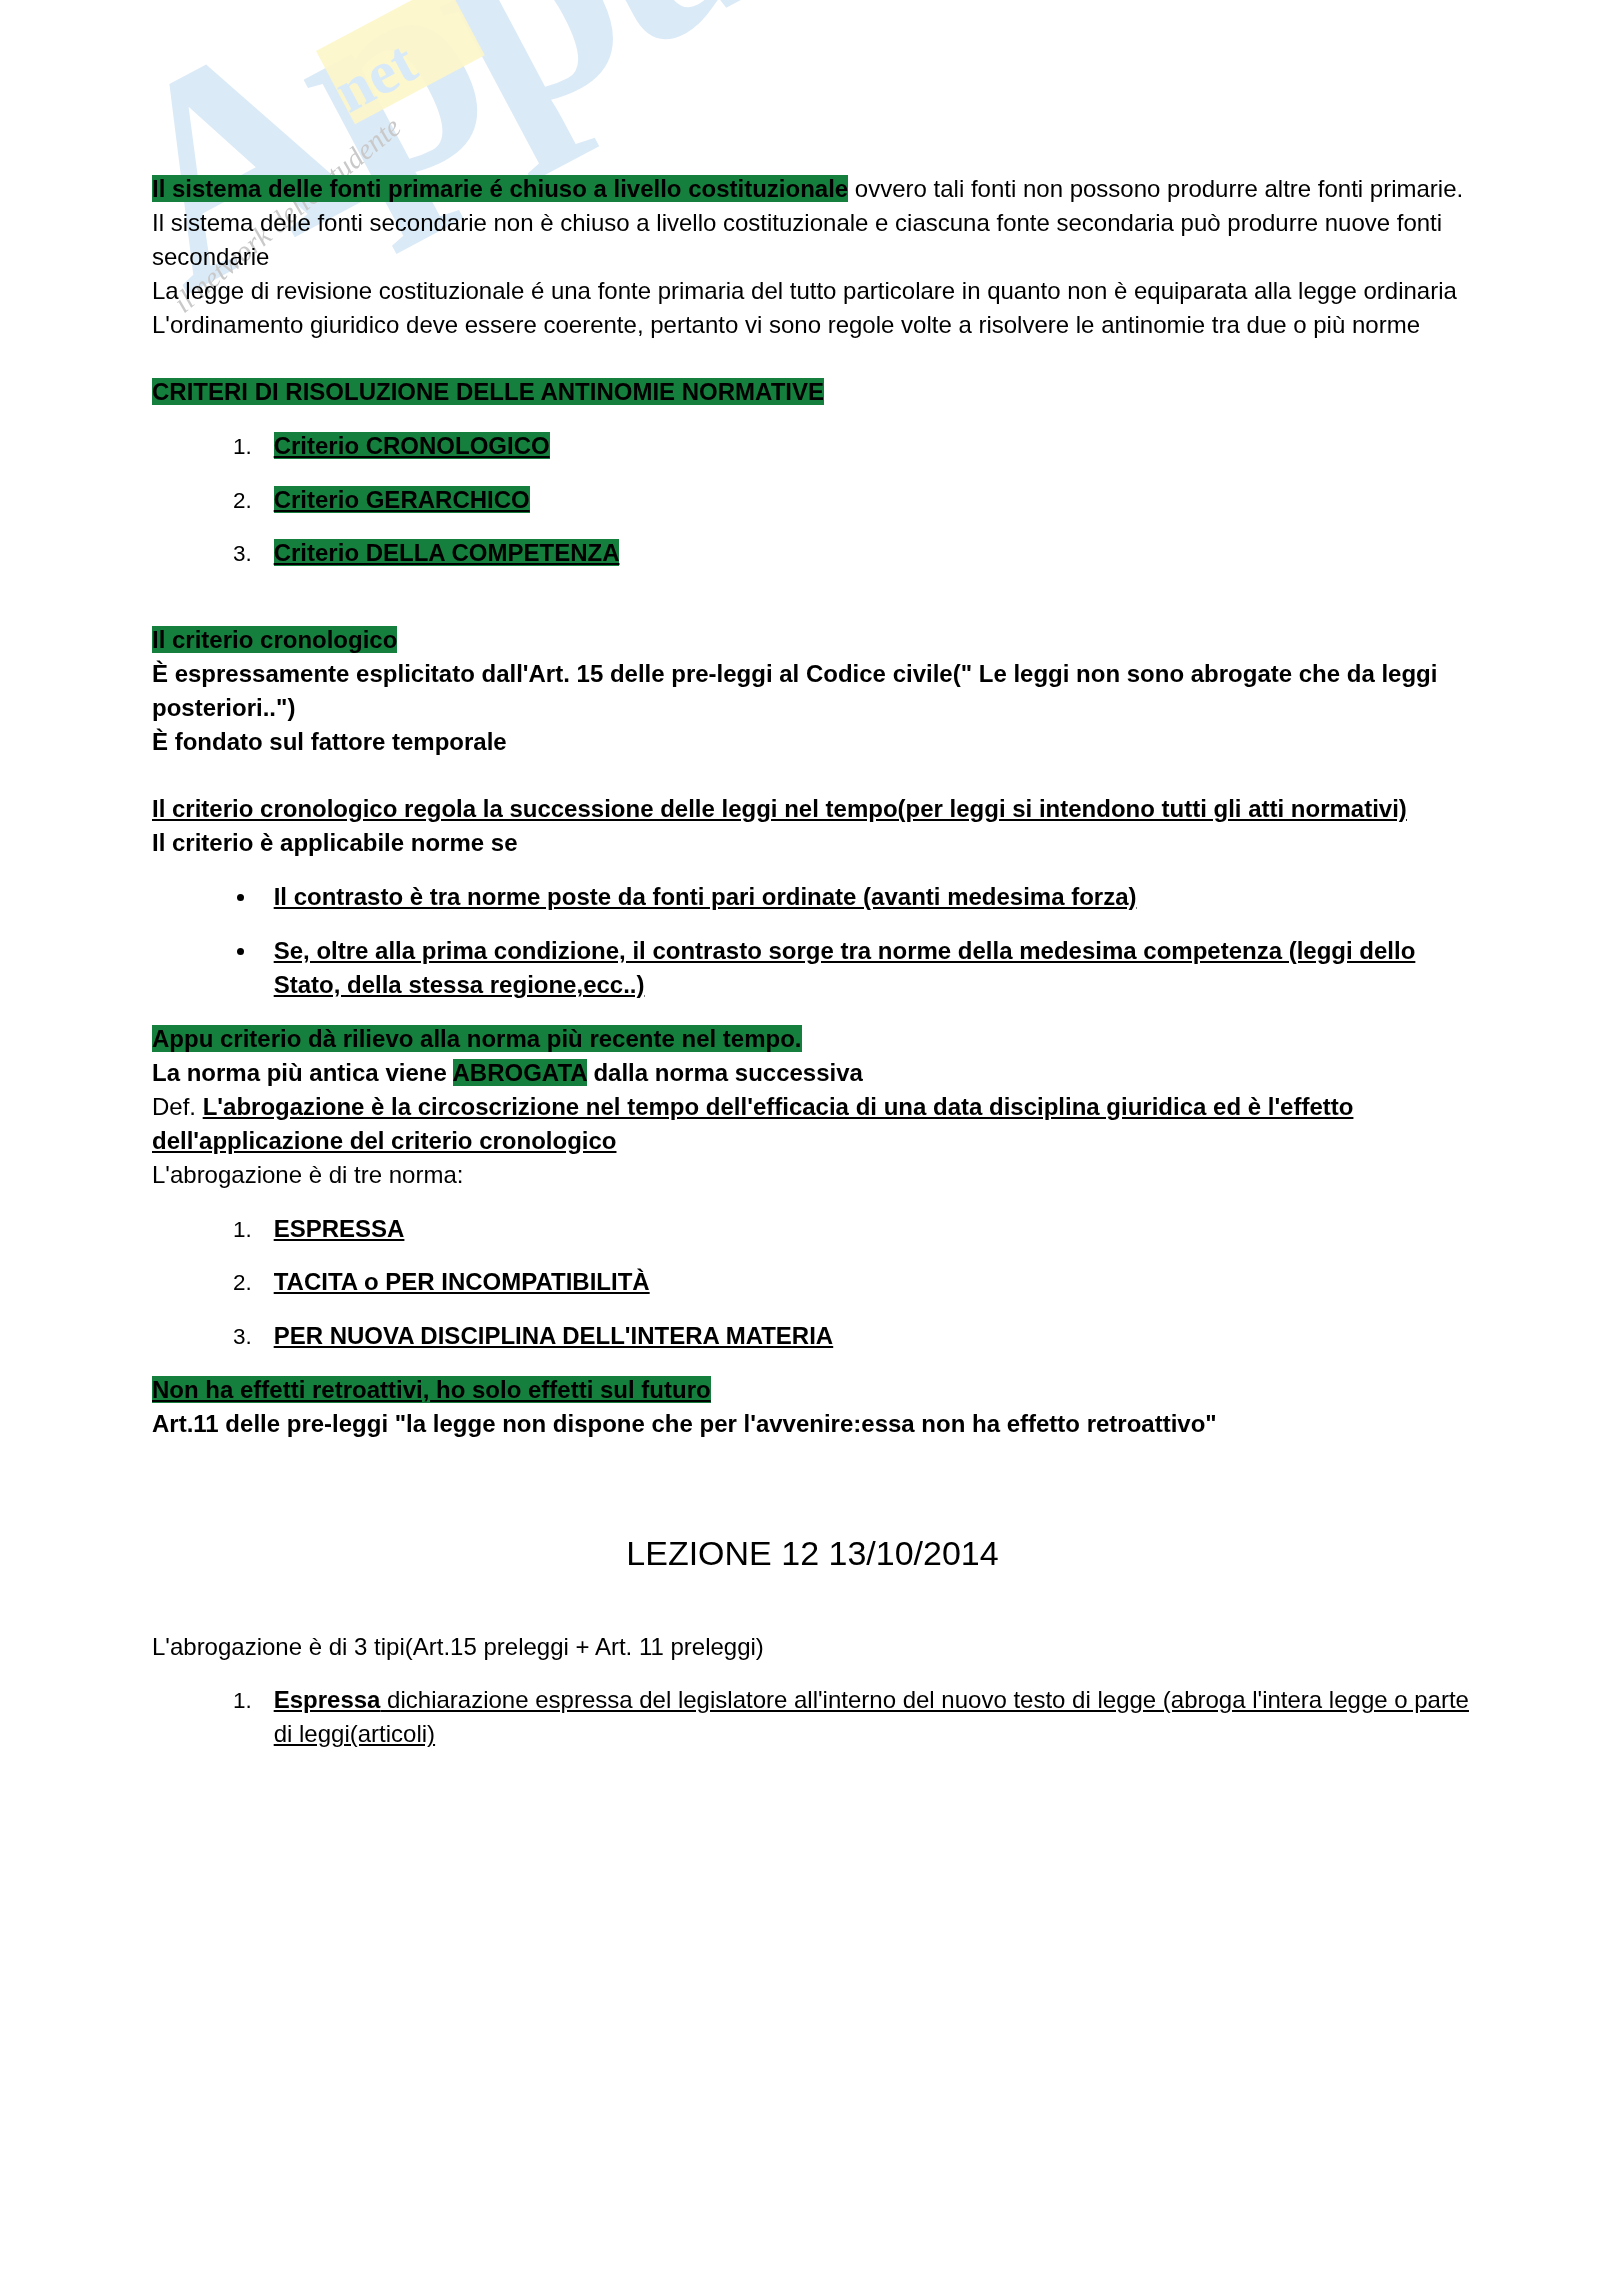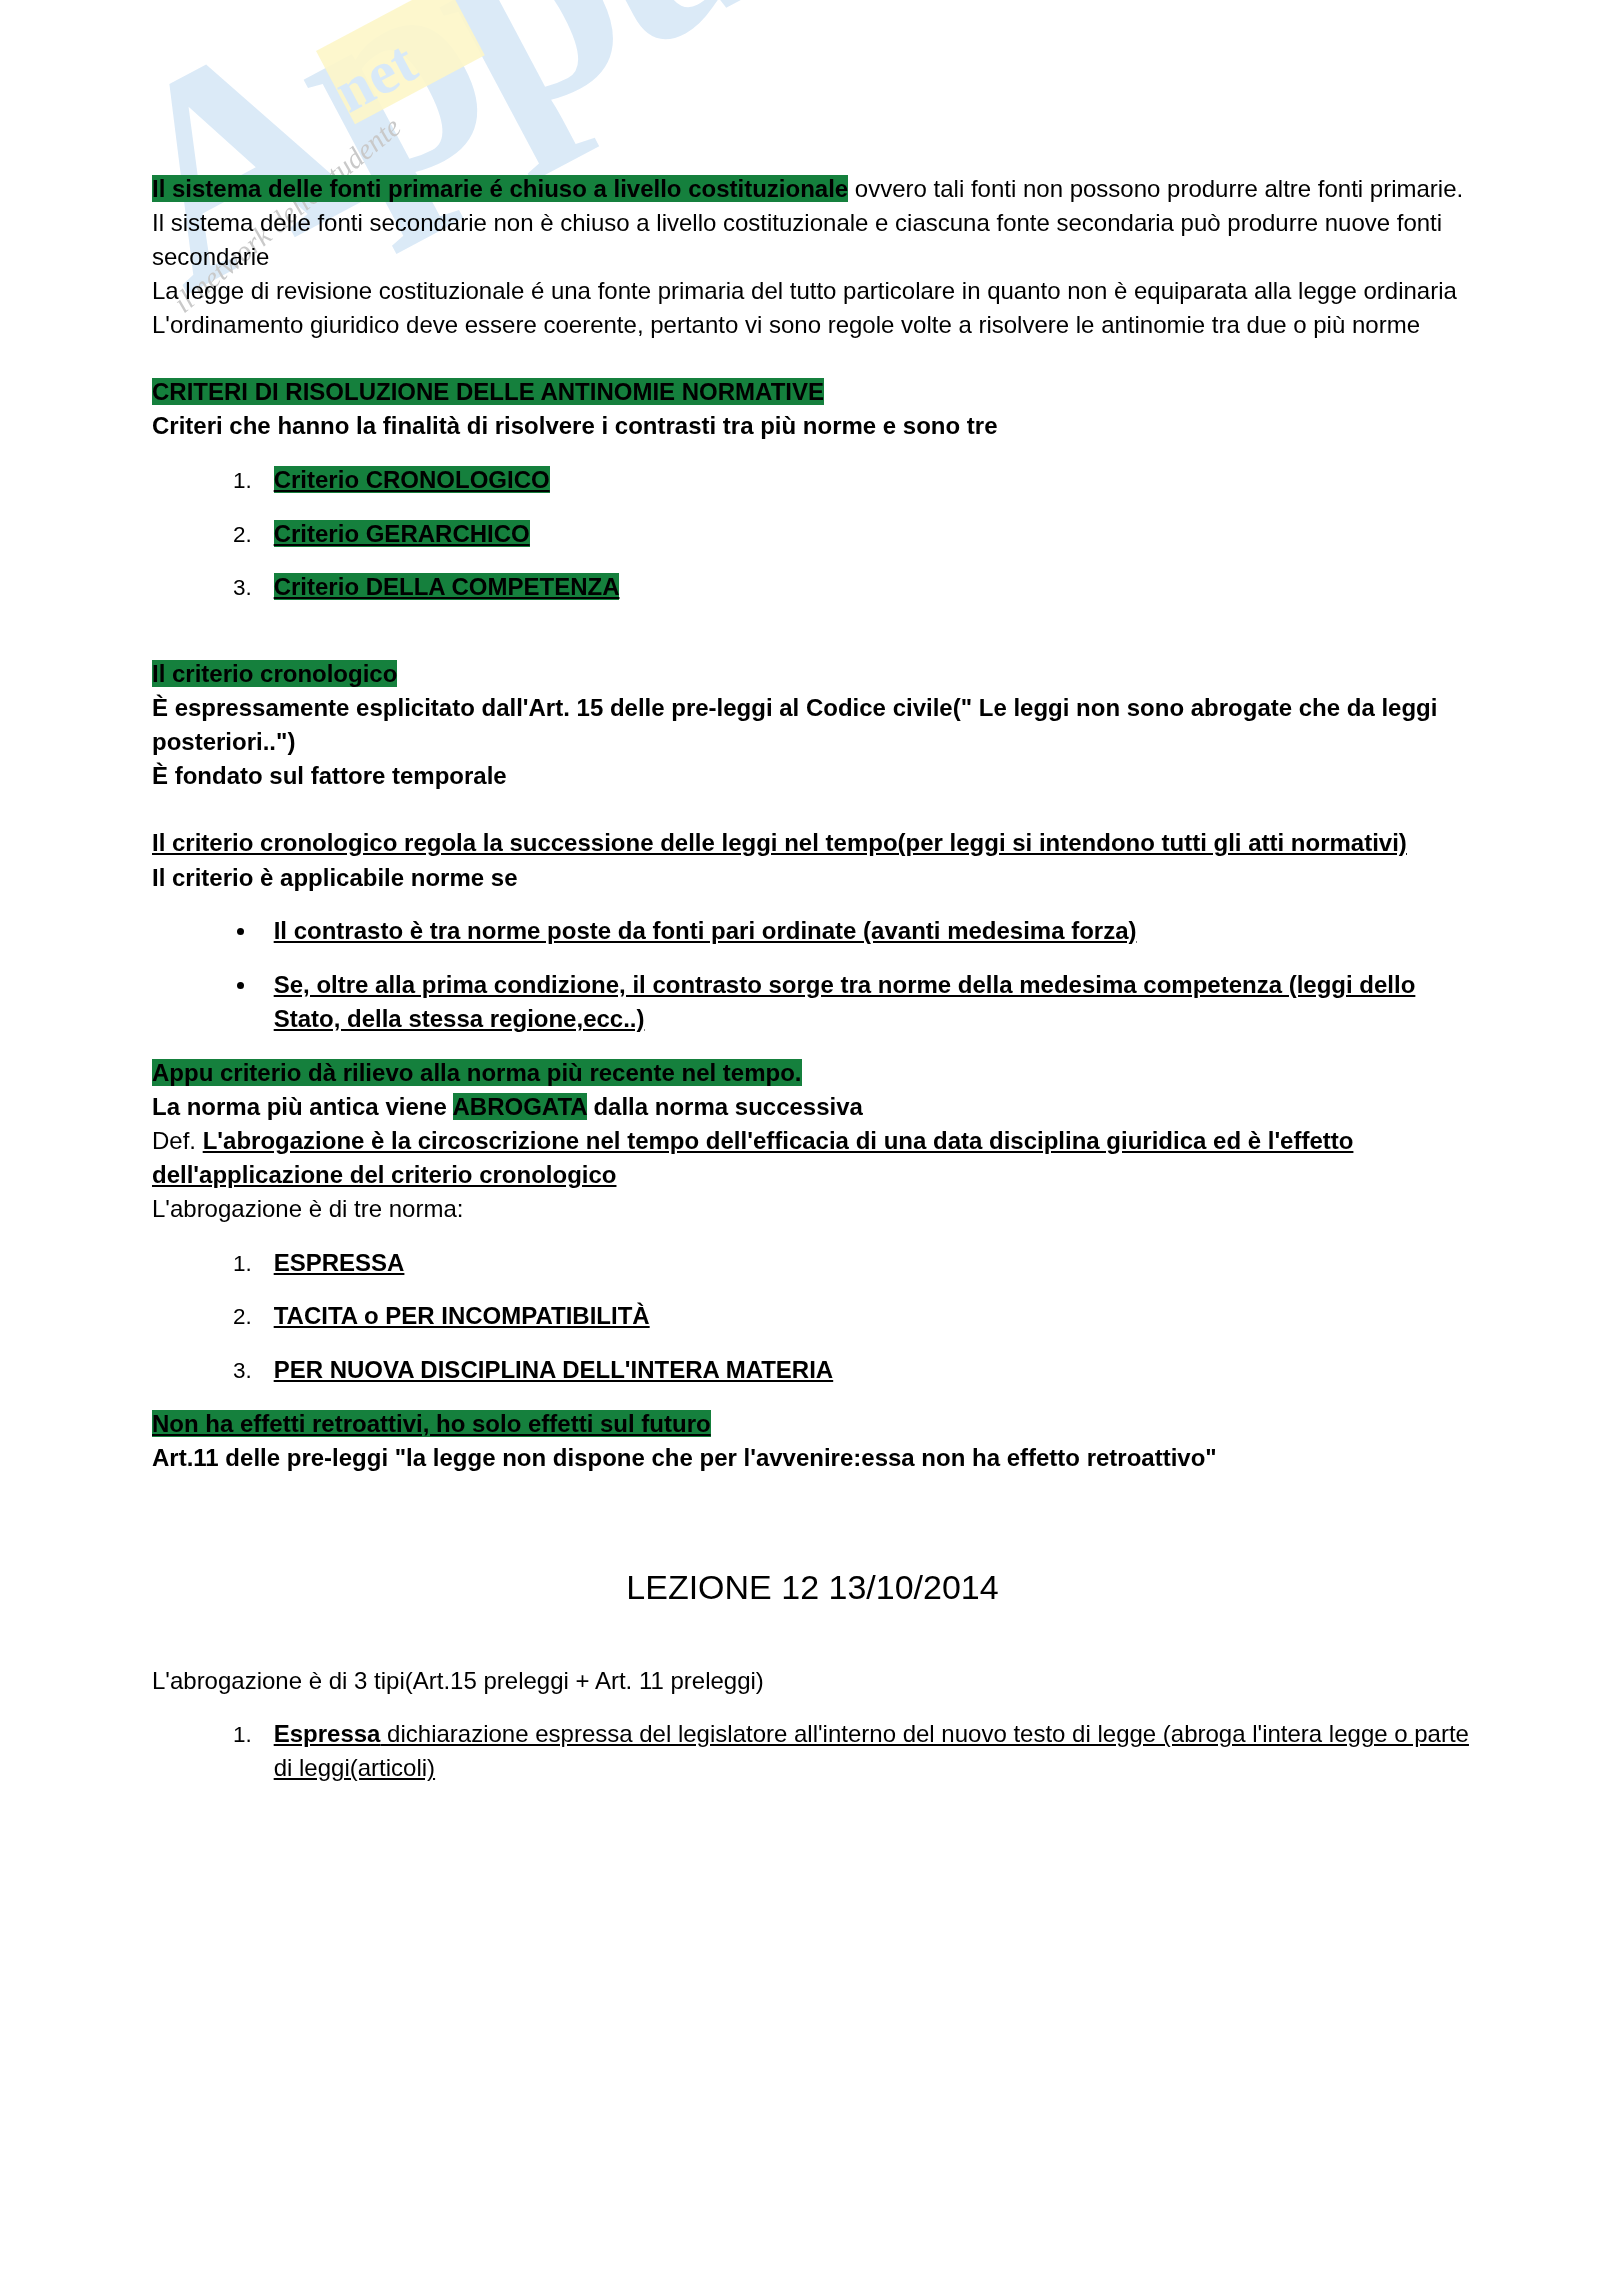--- a/index.html
+++ b/index.html
@@ -143,21 +143,20 @@
     <p class="block">Il sistema delle fonti secondarie non è chiuso a livello costituzionale e ciascuna fonte secondaria può produrre nuove fonti secondarie</p>
 
     <p class="block">La legge di revisione costituzionale é una fonte primaria del tutto particolare in quanto non è equiparata alla legge ordinaria</p>
 
     <p class="block">L'ordinamento giuridico deve essere coerente, pertanto vi sono regole volte a risolvere le antinomie tra due o più norme</p>
 
     <div class="spacer-md"></div>
 
     <p class="block"><span class="hl b">CRITERI DI RISOLUZIONE DELLE ANTINOMIE NORMATIVE</span></p>
 
-    <p class="block b">Criteri che hanno la finalità di risolvere i contrasti tra più norme e sono tre</p>
 
     <div class="spacer-sm"></div>
 
     <ol class="num">
       <li><span class="hl b">Criterio CRONOLOGICO</span></li>
       <li><span class="hl b">Criterio GERARCHICO</span></li>
       <li><span class="hl b">Criterio DELLA COMPETENZA</span></li>
     </ol>
 
     <div class="spacer-md"></div>

